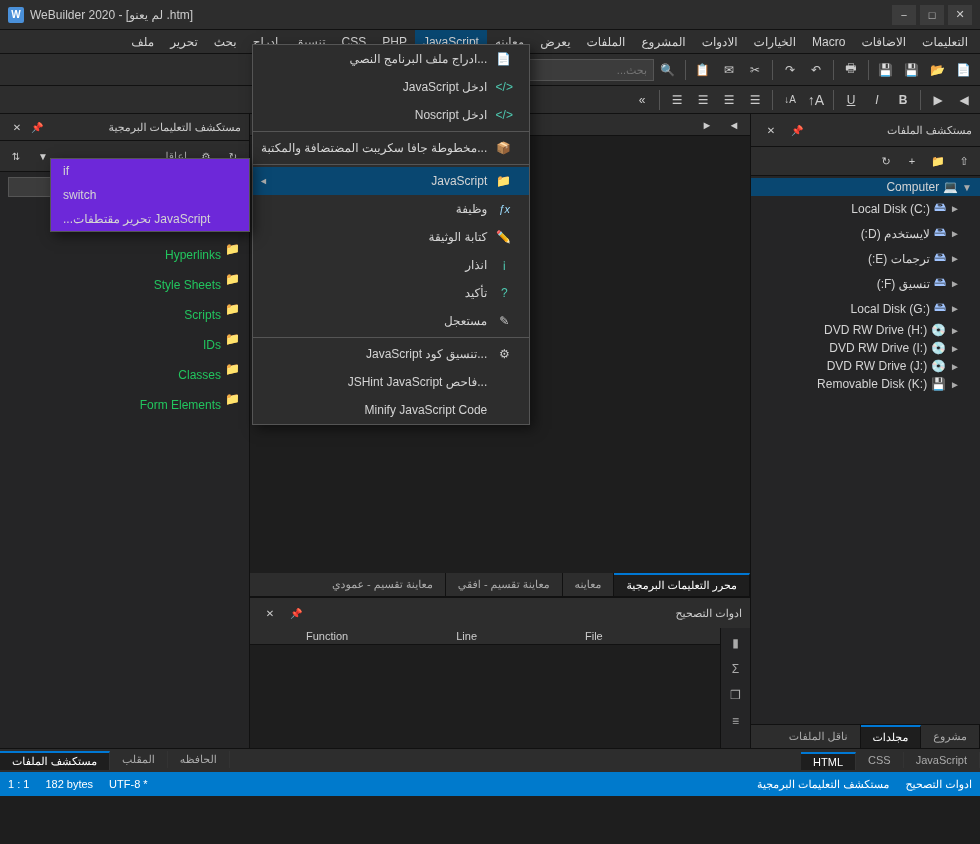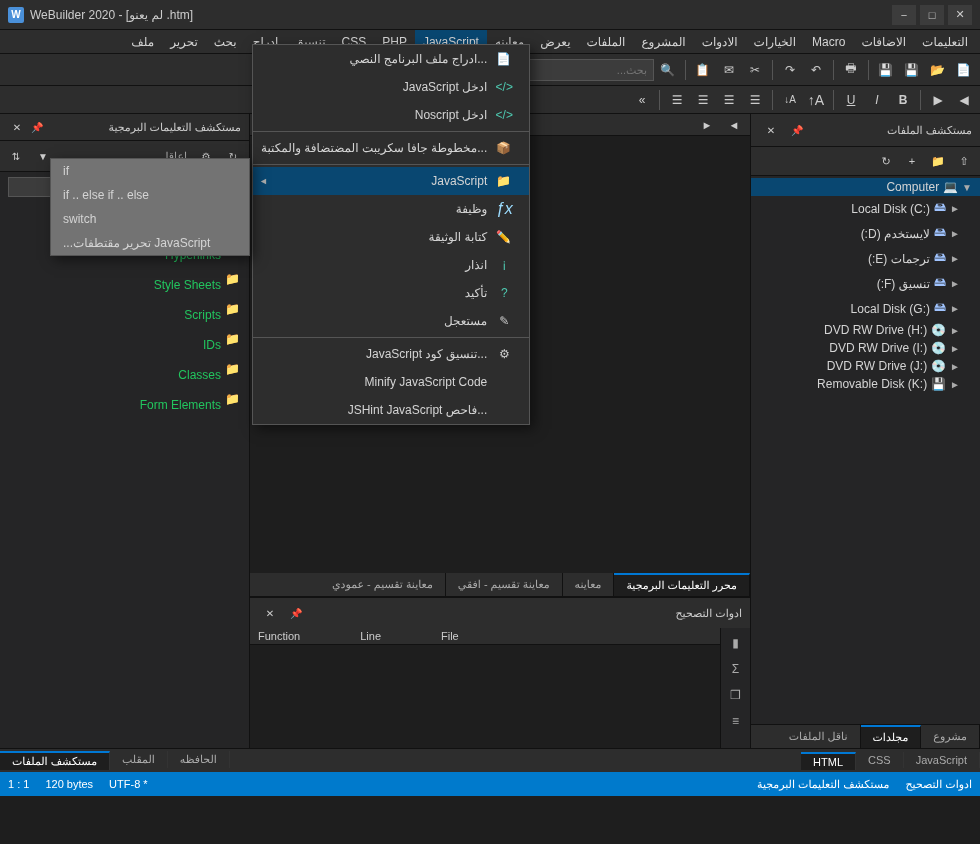--- a/index.html
+++ b/index.html
@@ -279,21 +279,21 @@
       flex: 1;
       background: #1e1e1e;
     }
     .debug-table-header {
       display: flex;
       background: #2d2d2d;
       border-bottom: 1px solid #111;
       padding: 2px 8px;
       gap: 60px;
     }
-    .debug-col { font-size: 11px; color: #ccc; }
+    .debug-col { font-size: 11px; color: #ccc; margin-left: 48px; }
     .debug-sidebar {
       width: 30px;
       background: #252526;
       border-left: 1px solid #111;
       display: flex;
       flex-direction: column;
       align-items: center;
       padding: 4px 2px;
       gap: 4px;
     }
@@ -387,21 +387,21 @@
       content: '◄';
       font-size: 9px;
       color: #aaa;
       position: absolute;
       left: 6px;
     }
 
     
     .submenu {
       position: absolute;
-      background: #737373;
+      background: #6d28d9;
       border: 1px solid #555;
       min-width: 200px;
       box-shadow: 4px 4px 12px rgba(0,0,0,0.5);
       z-index: 300;
     }
     .submenu-item {
       display: flex;
       align-items: center;
       padding: 5px 12px;
       cursor: pointer;
@@ -690,21 +690,21 @@
   <div style="display:flex;direction:rtl;">
     <div class="lang-tab">الحافظه</div>
     <div class="lang-tab">المقلب</div>
     <div class="lang-tab active">مستكشف الملفات</div>
   </div>
 </div>
 
 <div class="status-bar">
   <div style="display:flex;gap:16px;direction:ltr;">
     <span>1 : 1</span>
-    <span>120 bytes</span>
+    <span>182 bytes</span>
     <span>UTF-8 *</span>
   </div>
   <div style="display:flex;direction:rtl;gap:16px;">
     <span>ادوات التصحيح</span>
     <span>مستكشف التعليمات البرمجية</span>
   </div>
 </div>
 
 <div class="dropdown-overlay" style="pointer-events:none;">
 
@@ -725,21 +725,21 @@
     <div class="dropdown-item">
       <span class="item-icon" style="color:#e8c84b;">📦</span>
       <span class="item-label">...مخطوطة جافا سكريبت المضتضافة والمكتبة</span>
     </div>
     <div class="dropdown-separator"></div>
     <div class="dropdown-item has-submenu active" style="position:relative;">
       <span class="item-icon" style="color:#e8c84b;">📁</span>
       <span class="item-label">JavaScript</span>
     </div>
     <div class="dropdown-item">
-      <span class="item-icon" style="color:#9cdcfe;font-style:italic;font-size:16px;">ƒx</span>
+      <span class="item-icon" style="color:#9cdcfe;font-style:italic;font-size:11px;">ƒx</span>
       <span class="item-label">وظيفة</span>
     </div>
     <div class="dropdown-item">
       <span class="item-icon" style="color:#ccc;">✏️</span>
       <span class="item-label">كتابة الوثيقة</span>
     </div>
     <div class="dropdown-item">
       <span class="item-icon" style="color:#4ec9b0;">ℹ</span>
       <span class="item-label">انذار</span>
     </div>
@@ -751,35 +751,32 @@
       <span class="item-icon" style="color:#ccc;">✎</span>
       <span class="item-label">مستعجل</span>
     </div>
     <div class="dropdown-separator"></div>
     <div class="dropdown-item">
       <span class="item-icon" style="color:#ccc;">⚙</span>
       <span class="item-label">...تنسيق كود JavaScript</span>
     </div>
     <div class="dropdown-item">
       <span class="item-icon" style="color:#ccc;"></span>
+      <span class="item-label">...فاحص JSHint JavaScript</span>
+    </div>
+    <div class="dropdown-item">
+      <span class="item-icon" style="color:#ccc;"></span>
       <span class="item-label">Minify JavaScript Code</span>
-    </div>
-    <div class="dropdown-item">
-      <span class="item-icon" style="color:#ccc;"></span>
-      <span class="item-label">...فاحص JSHint JavaScript</span>
     </div>
   </div>
 
   <div class="submenu" style="top:158px;left:50px;pointer-events:all;">
     <div class="submenu-item">
       <span>if</span>
     </div>
     <div class="submenu-item">
-      <span>if .. else if .. else</span>
-    </div>
-    <div class="submenu-item">
       <span>switch</span>
     </div>
     <div class="submenu-item">
       <span>...تحرير مقتطفات JavaScript</span>
     </div>
   </div>
 </div>
 
 </body></html>

